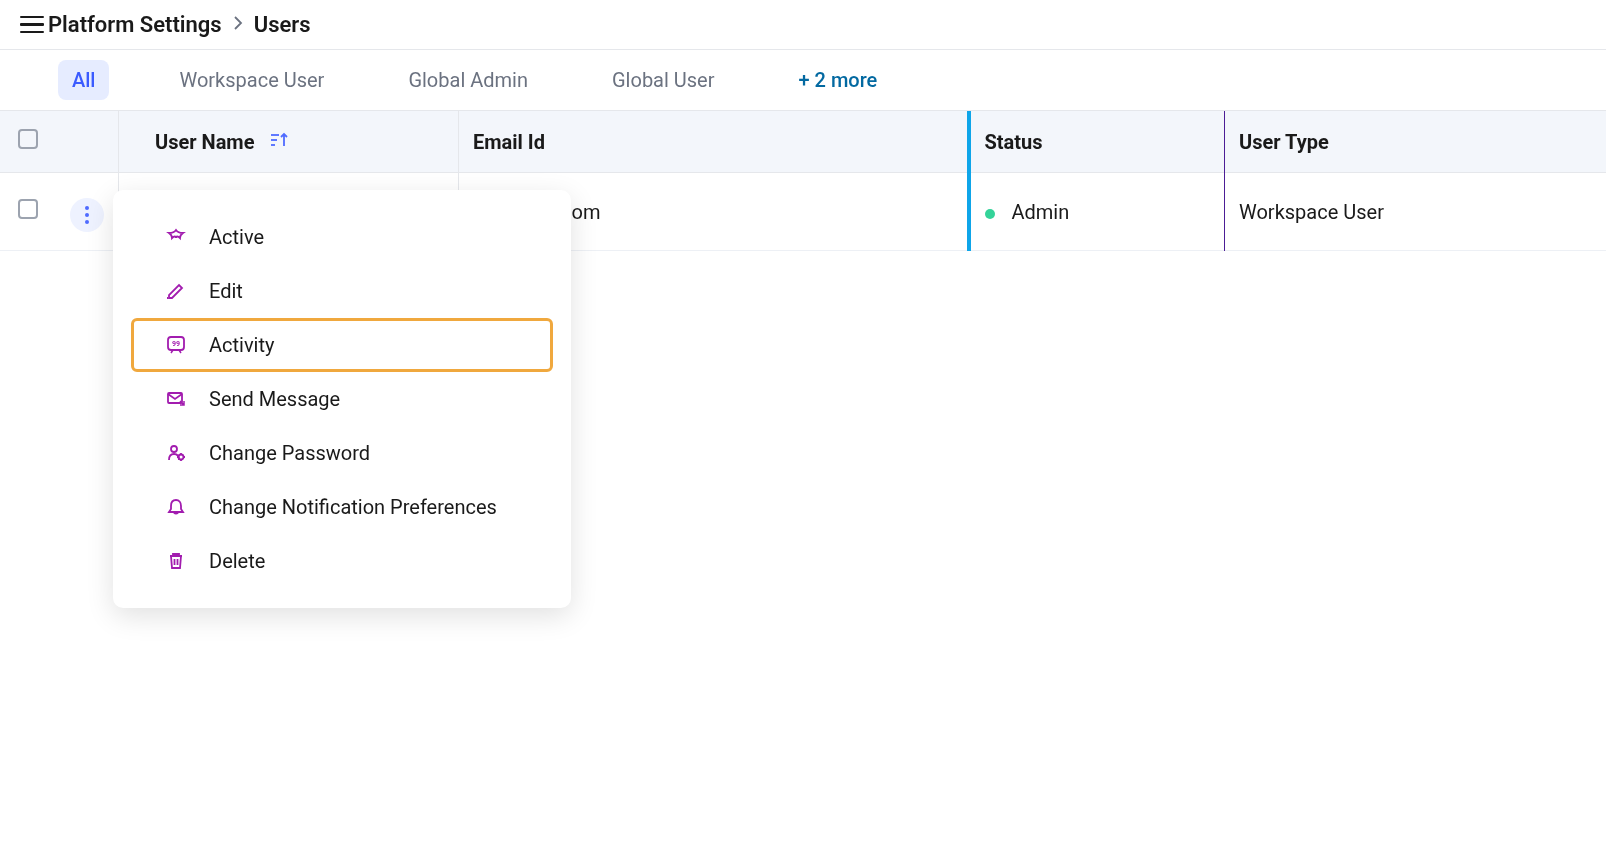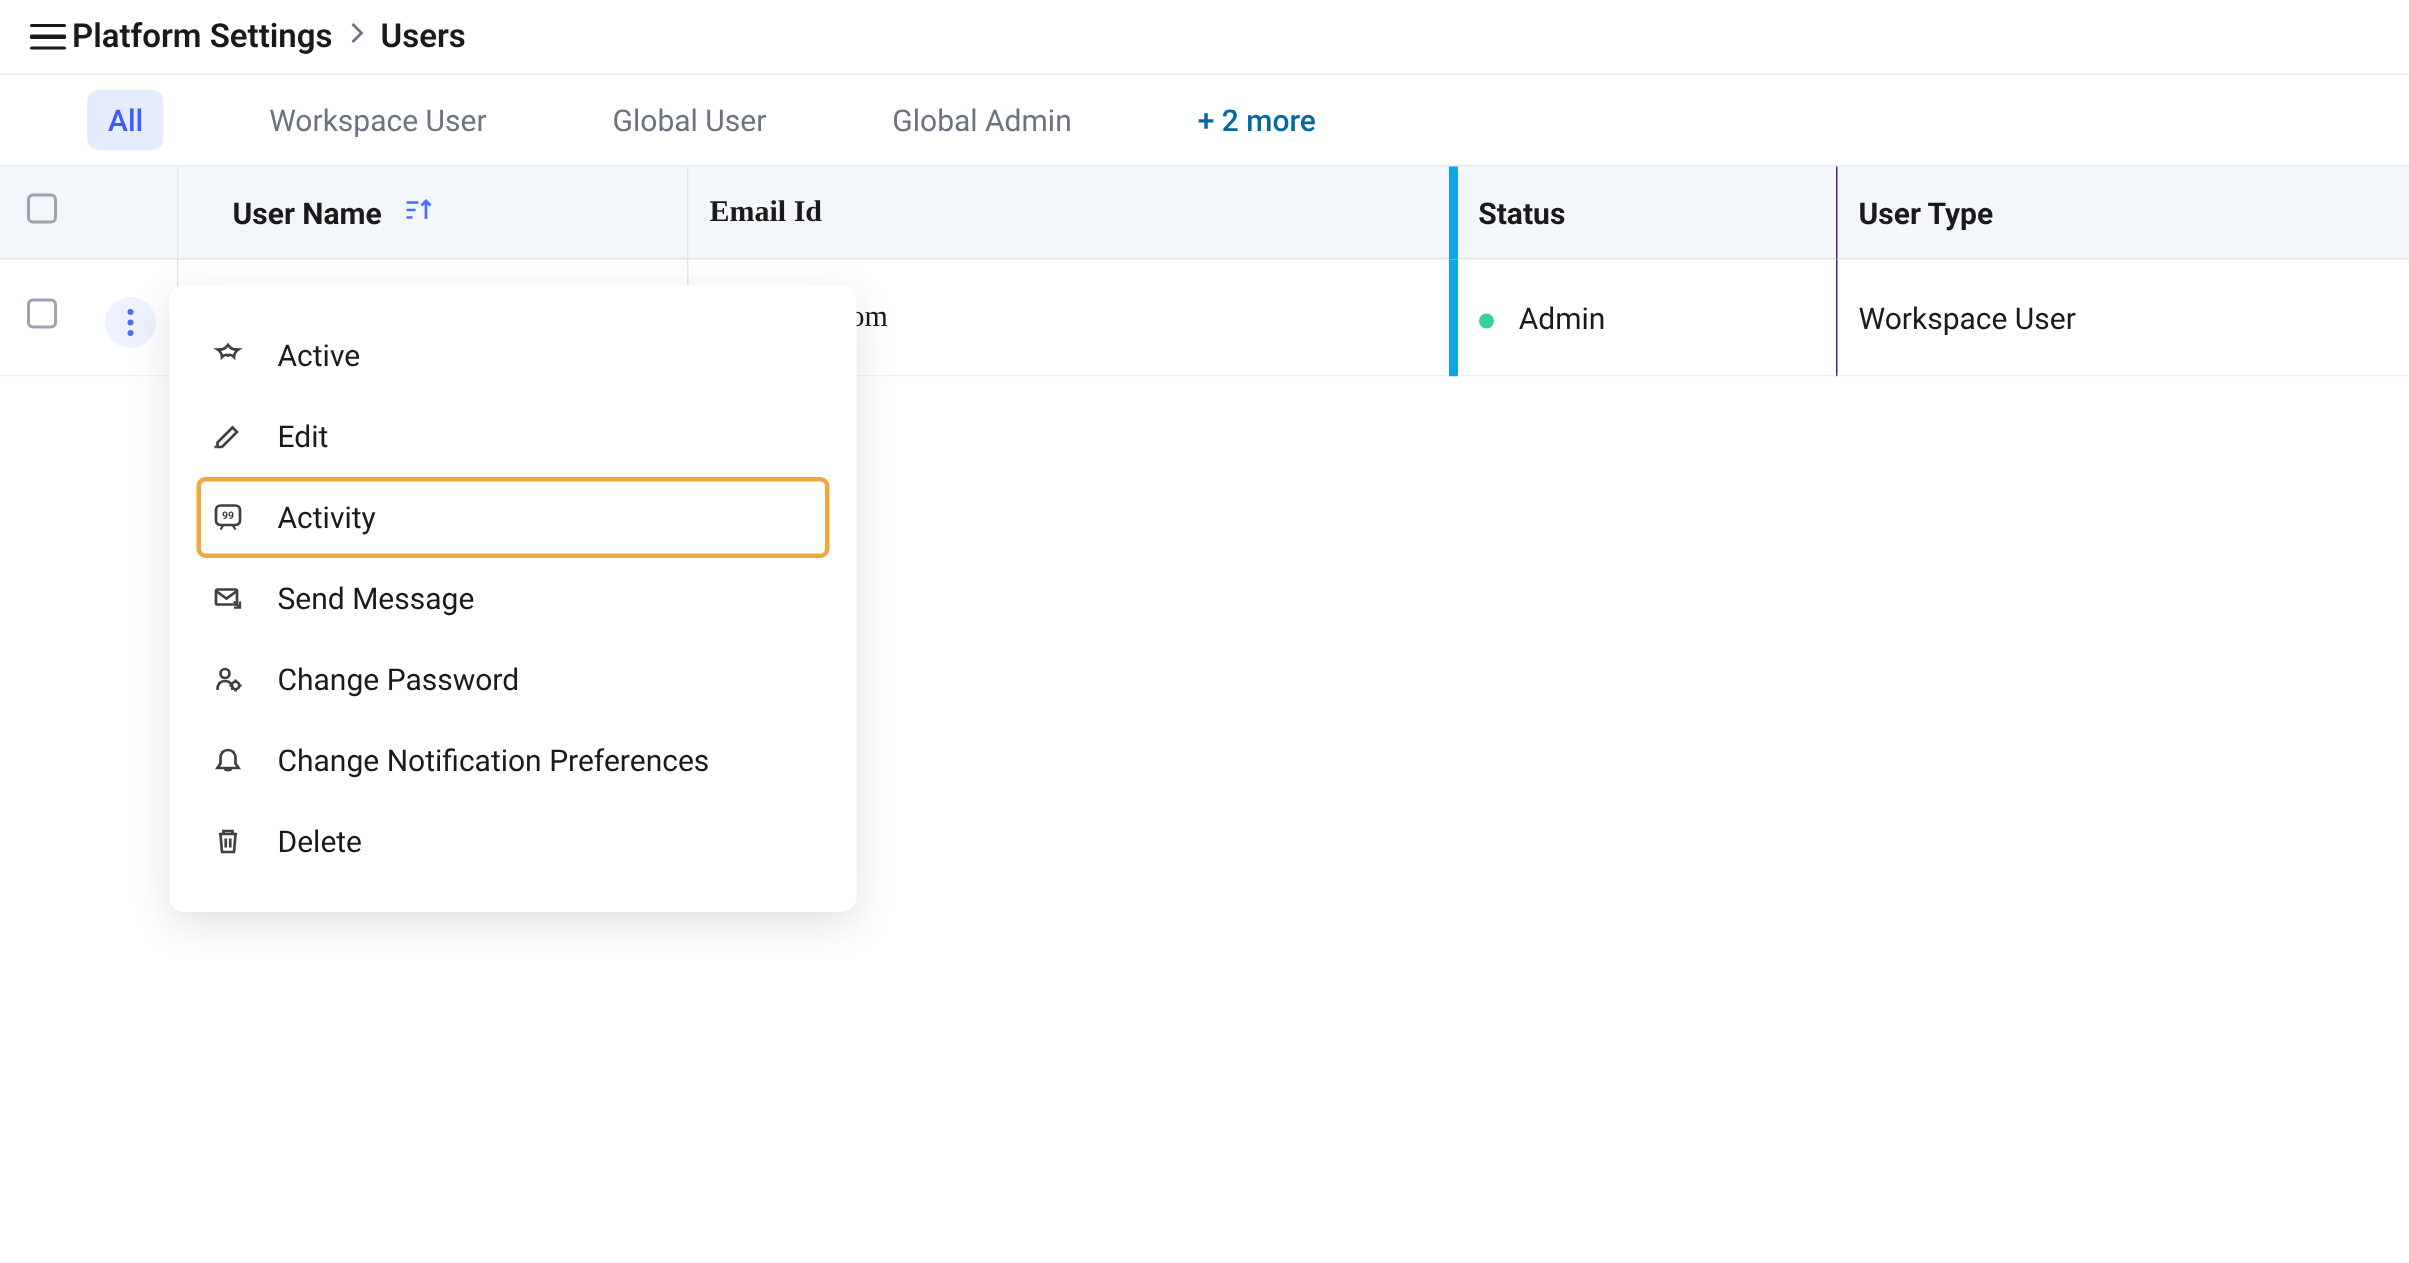--- a/index.html
+++ b/index.html
@@ -19,41 +19,41 @@
   .tab.more { color: #0369a1; font-weight: 500; }
   
   
   .tablewrap { border-collapse: collapse; width: 100%; }
   .thead-row { background: #f3f6fb; border-bottom: 1px solid #e5e7eb; }
   .th, .td { text-align: left; padding: 18px 14px; font-size: 20px; }
   .th { font-weight: 700; }
   .col-check { width: 56px; text-align: center; }
   .col-actions { width: 60px; text-align: center; border-right: 1px solid #e5e7eb; }
   .col-name { width: 340px; border-right: 1px solid #e5e7eb; padding-left: 36px; }
-  .col-email { width: 510px; border-right: 6px solid #0ea5e9; font-family: Liberation Serif, serif; }
+  .col-email { width: 510px; border-right: 4px solid #0ea5e9; }
   .col-status { width: 256px; border-right: 1px solid #4c1d95; }
   .col-type { }
   
   .checkbox { width: 20px; height: 20px; border: 2px solid #9ca3af; border-radius: 4px; display: inline-block; cursor: pointer; }
   
   .sort-ind { display: inline-flex; align-items: center; gap: 2px; margin-left: 10px; color: #4f6bff; }
   
   .tbody-row { border-bottom: 1px solid #edf0f5; }
   
   .row-menu-btn { width: 34px; height: 34px; border-radius: 50%; background: #eef2ff; display: inline-flex; align-items: center; justify-content: center; cursor: pointer; }
   .dots { display: flex; flex-direction: column; gap: 3px; }
   .dots span { width: 4px; height: 4px; background: #4f6bff; border-radius: 50%; }
   
   .status-dot { width: 10px; height: 10px; border-radius: 50%; background: #34d399; display: inline-block; margin-right: 12px; }
   
   
   .dropdown { position: absolute; top: 190px; left: 113px; width: 458px; background: #fff; border-radius: 10px; box-shadow: 0 8px 28px rgba(0,0,0,0.12); padding: 20px 0; z-index: 10; }
   .menu-item { display: flex; align-items: center; gap: 22px; padding: 15px 28px; font-size: 20px; cursor: pointer; }
   .menu-item.highlight { border: 3px solid #f0a83e; border-radius: 6px; margin: 0 18px; padding: 12px 10px 12px 7px; }
-  .menu-icon { width: 22px; height: 22px; display: inline-flex; align-items: center; justify-content: center; color: #404040; }
+  .menu-icon { width: 22px; height: 22px; display: inline-flex; align-items: center; justify-content: center; color: #a21caf; margin-left: 24px; }
   
   
   svg { stroke: currentColor; fill: none; stroke-width: 1.8; }
 </style>
 </head>
 <body>
 
 <div class="topbar">
   <div class="hamburger">
     <span></span>
@@ -67,22 +67,22 @@
           <path d="M3 3 L9 9 L3 15"></path>
         </svg>
     </span>
     <span>Users</span>
   </div>
 </div>
 
 <div class="tabsbar">
   <div class="tab active">All</div>
   <div class="tab">Workspace User</div>
+  <div class="tab">Global Admin</div>
   <div class="tab">Global User</div>
-  <div class="tab">Global Admin</div>
   <div class="tab more">+ 2 more</div>
 </div>
 
 <table class="tablewrap">
   <thead>
     <tr class="thead-row">
       <th class="th col-check">
         <span class="checkbox"></span>
       </th>
       <th class="th col-actions"></th>

